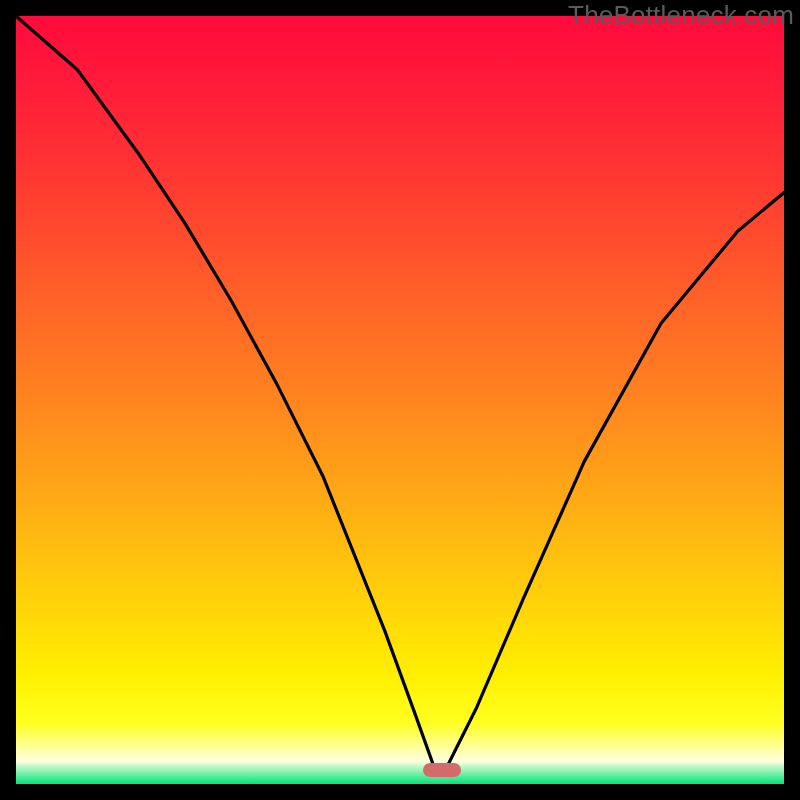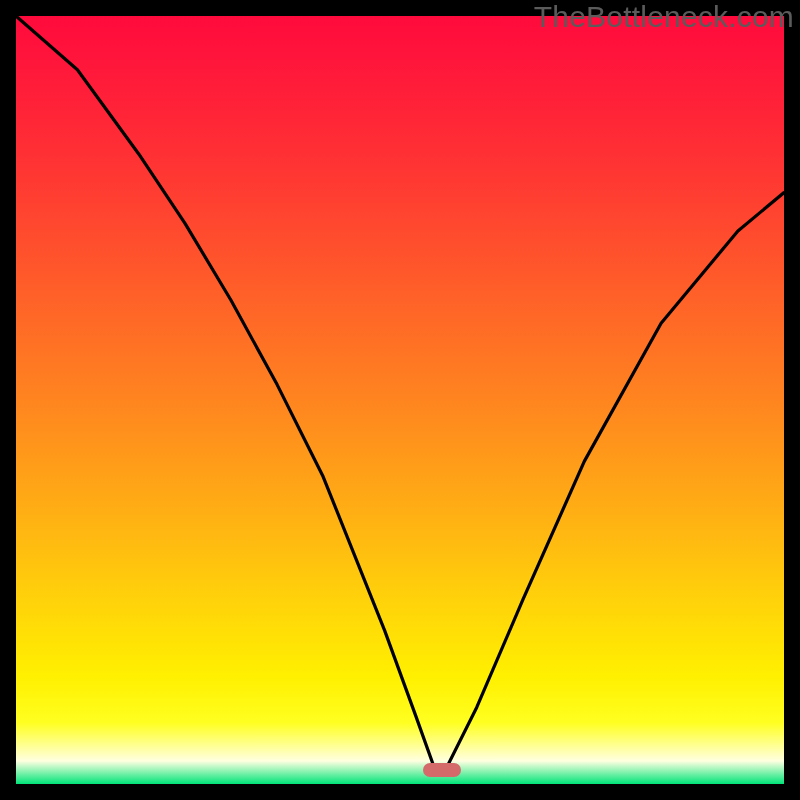--- a/index.html
+++ b/index.html
@@ -52,21 +52,21 @@
     position: absolute;
     width: 38px;
     height: 14px;
     border-radius: 7px;
     transform: translate(-50%, -50%);
   }
   .watermark {
     position: absolute;
     top: 0px;
     right: 6px;
-    font-size: 30px;
+    font-size: 26px;
     font-weight: 500;
     letter-spacing: 0.2px;
     color: #5b5b5b;
     font-family: Arial, Helvetica, sans-serif;
   }
 </style>
 </head>
 <body>
 
 <div class="stage">

